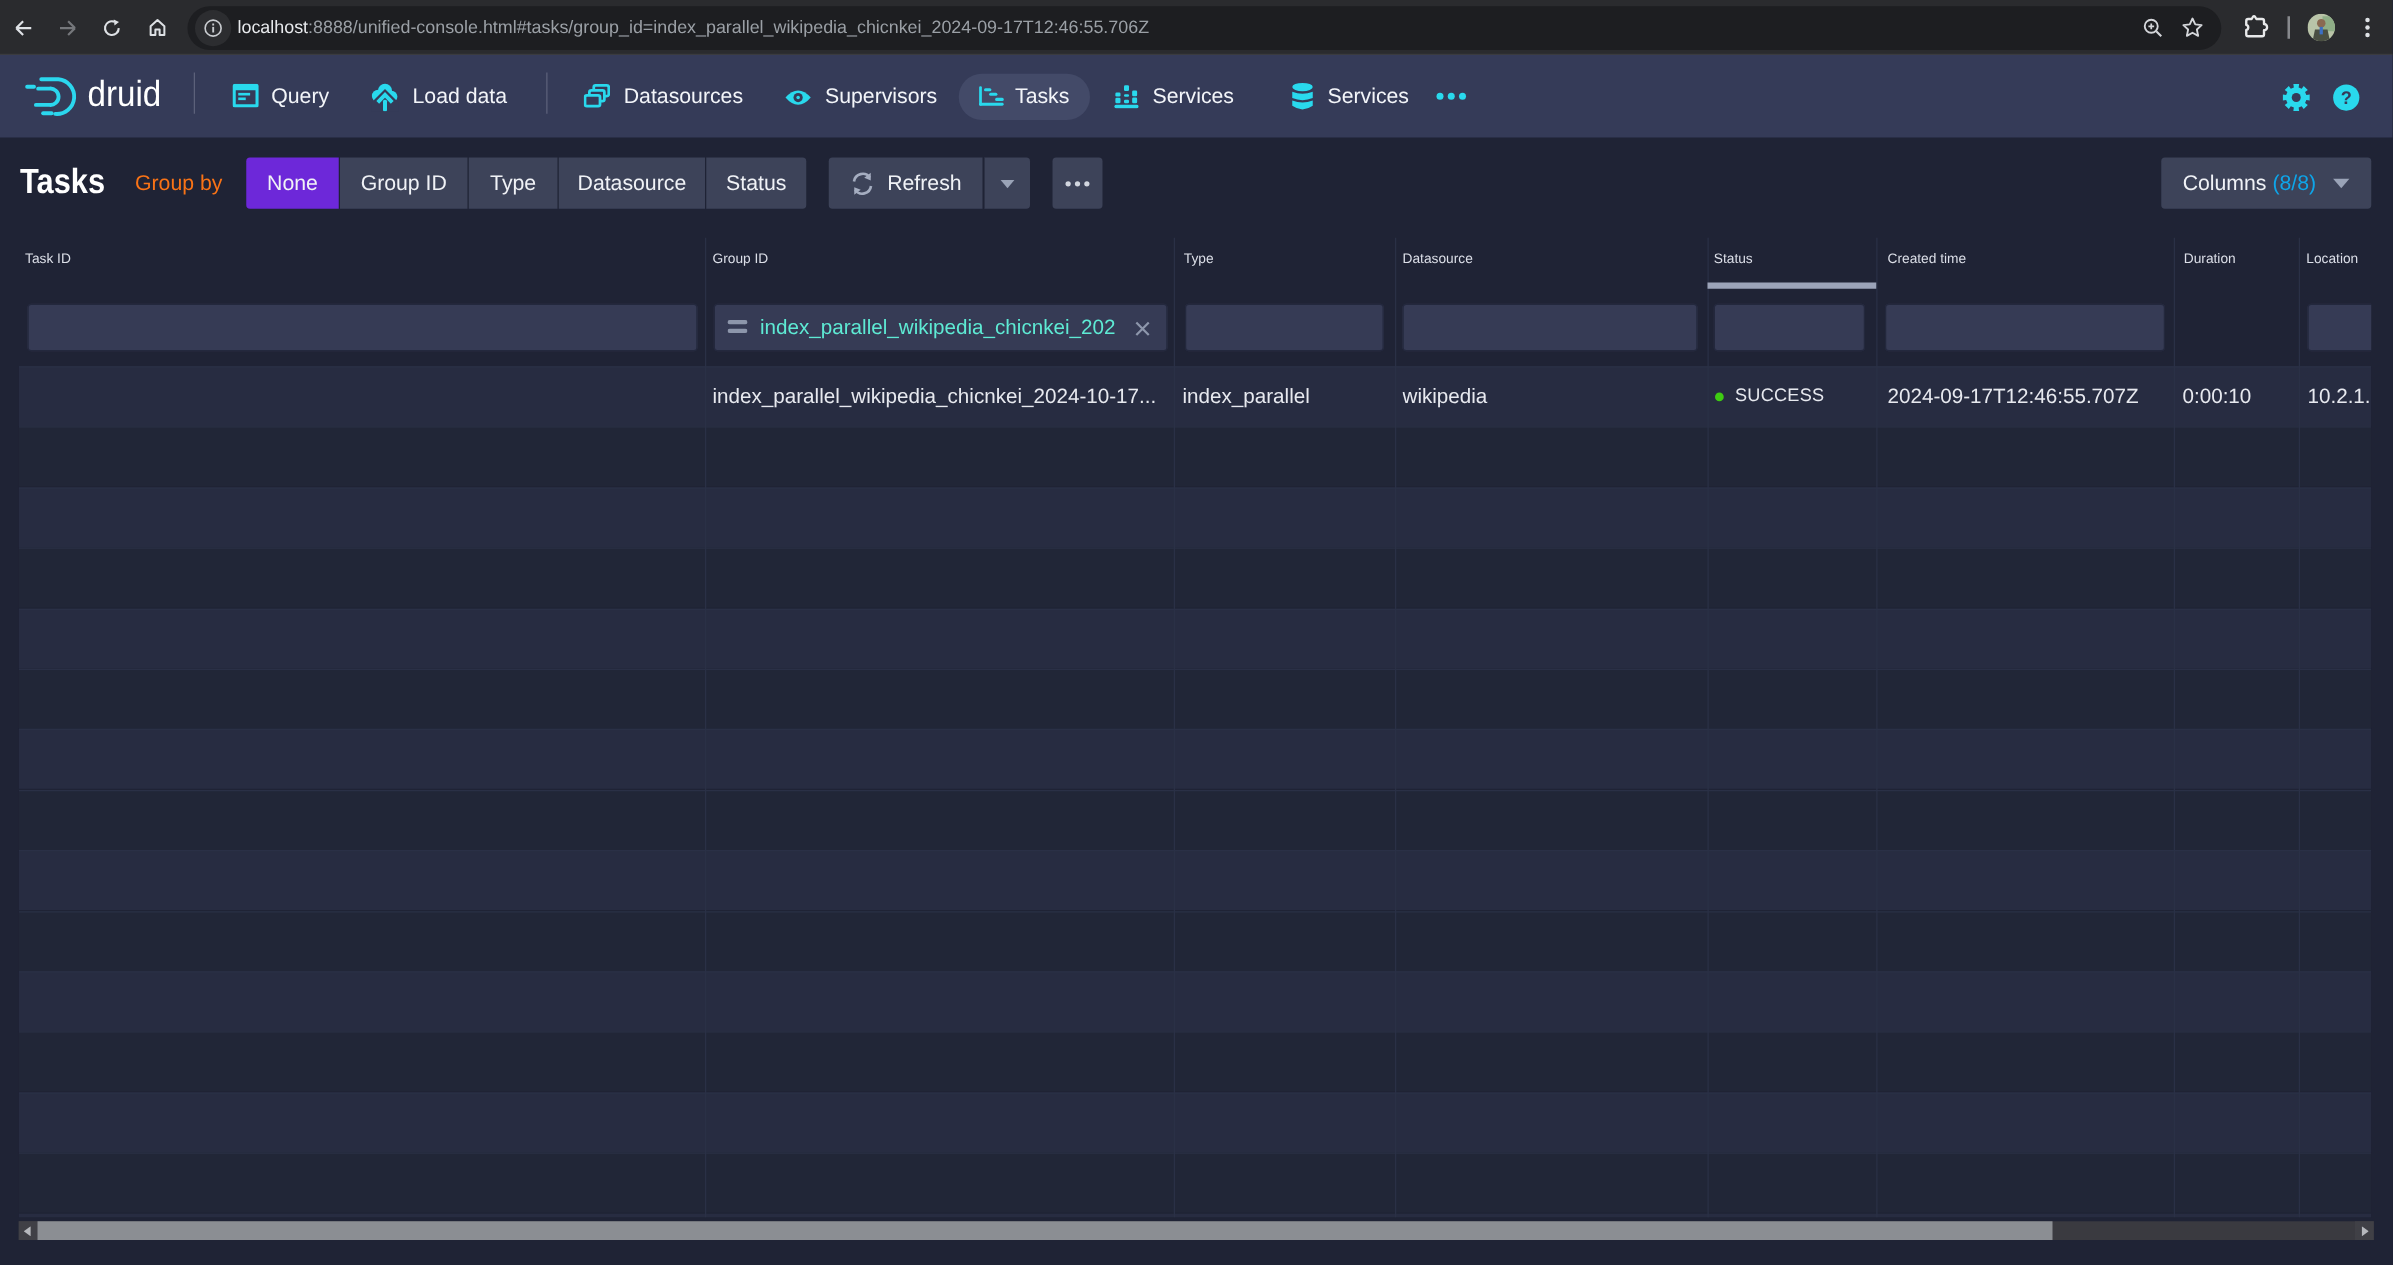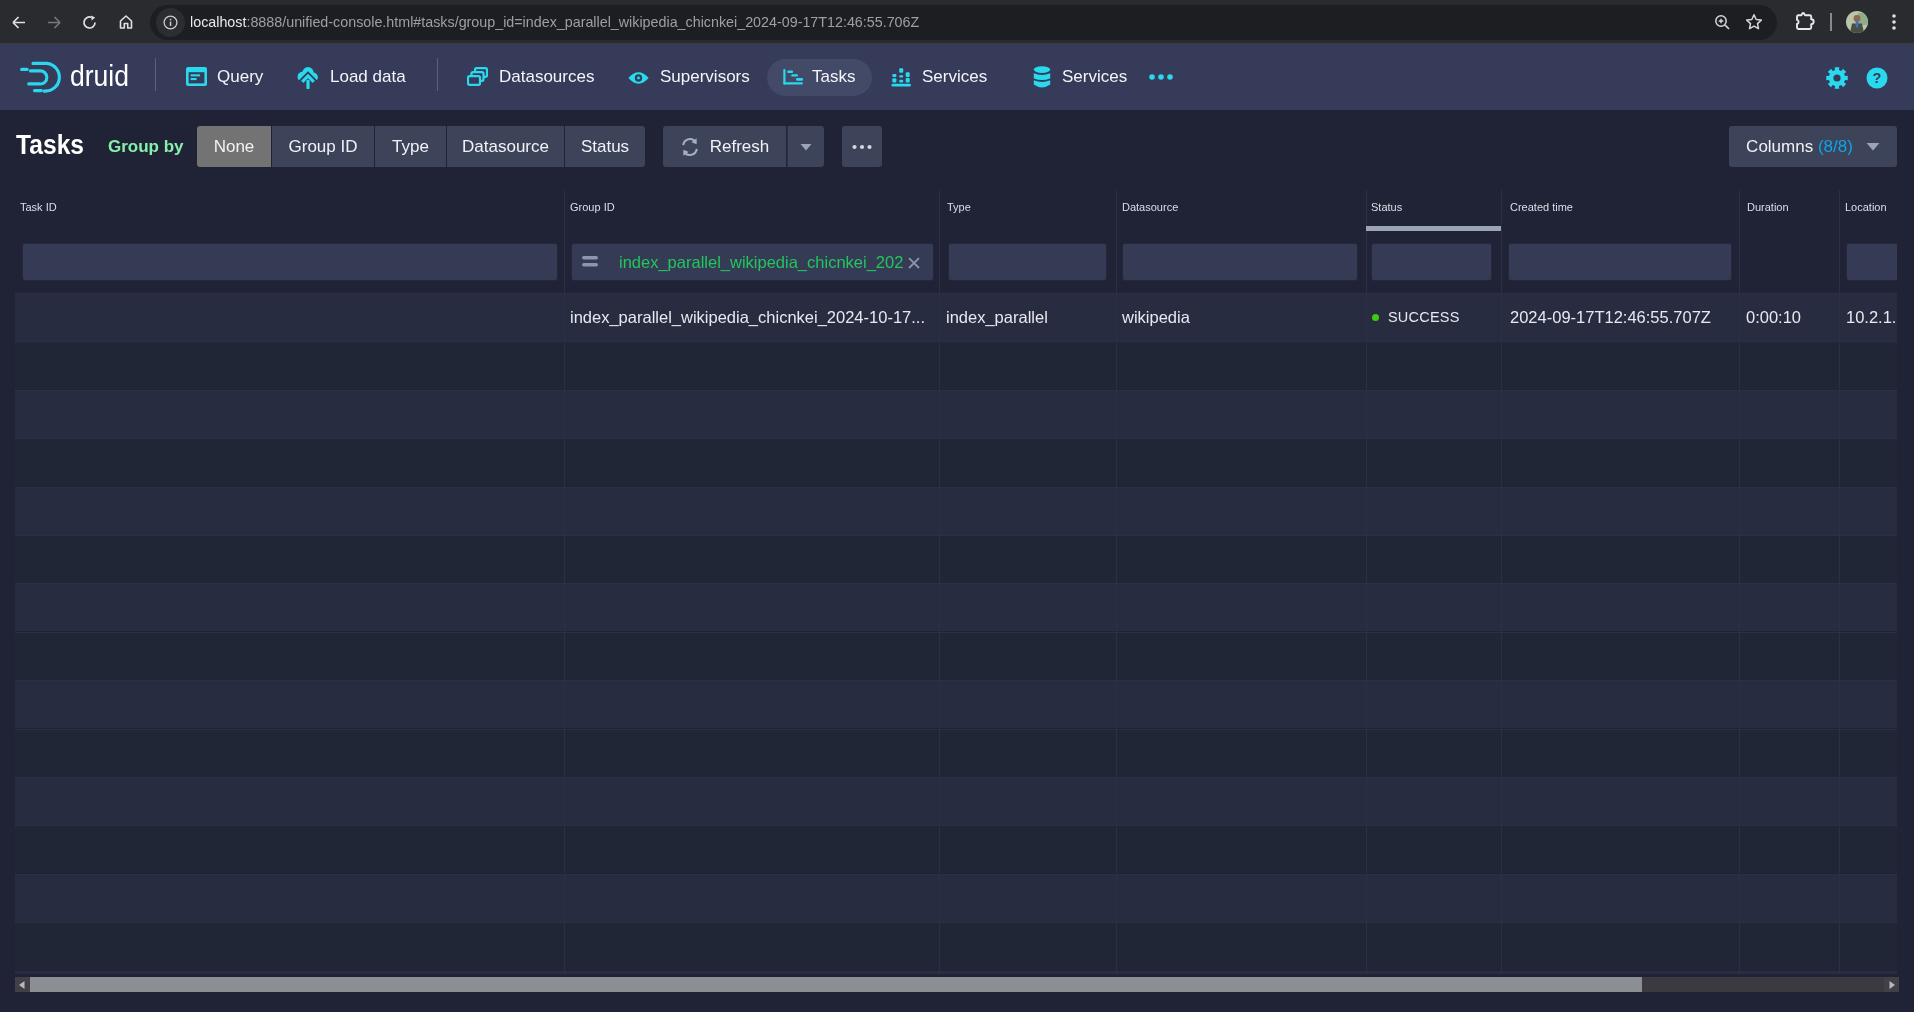--- a/index.html
+++ b/index.html
@@ -16,24 +16,24 @@
   #urltext b { color:#e8eaed; font-weight:normal; }
 
   
   #dhead { position:absolute; left:0; top:44px; width:1914px; height:66px; background:#353b58; }
   .navitem { position:absolute; top:0; height:66px; display:flex; align-items:center; color:#f3f5f9; font-size:17px; }
   .navsep { position:absolute; top:14px; width:1px; height:33px; background:#5c617a; }
   #taskpill { position:absolute; left:767px; top:14.5px; width:105px; height:37px; border-radius:18.5px; background:#434a68; }
 
   
   #title { position:absolute; left:16px; top:129px; font-size:28px; font-weight:bold; color:#ffffff; transform:scaleX(0.88); transform-origin:0 0; }
-  #groupby { position:absolute; left:108px; top:137px; font-size:17px; color:#86efac;font-weight:bold; }
+  #groupby { position:absolute; left:108px; top:137px; font-size:17px; color:#f97316; }
   .btn { position:absolute; top:126px; height:41px; background:#3d4359; color:#f0f2f6; font-size:17px;
          display:flex; align-items:center; justify-content:center; }
-  .btn.dark { background:#737373; }
+  .btn.dark { background:#6d28d9; }
 
   
   #table { position:absolute; left:15px; top:190px; width:1882px; height:784px; overflow:hidden; }
   .hlabel { position:absolute; top:0; height:42px; line-height:34px; font-size:11px; color:#dcdfe8; }
   .vline { position:absolute; top:0; width:1px; height:784px; background:#2a3046; }
   .row { position:absolute; left:0; width:1882px; height:48px; background:#212637; }
   .row.lite { background:#272c41; }
   .rline { position:absolute; left:0; width:1882px; height:1px; background:#2a3046; }
   .finput { position:absolute; top:53px; height:38px; border-radius:3px; background:#363b55; box-shadow: inset 0 0 0 1px rgba(14,18,34,0.45); }
   .cell { position:absolute; font-size:16.5px; color:#e7e9ef; line-height:48px; white-space:nowrap; overflow:hidden; }
@@ -290,21 +290,21 @@
   <div class="finput" style="left:933px;width:159px;"></div>
   <div class="finput" style="left:1107px;width:236px;"></div>
   <div class="finput" style="left:1356px;width:121px;"></div>
   <div class="finput" style="left:1493px;width:224px;"></div>
   <div class="finput" style="left:1831px;width:60px;border-radius:3px 0 0 3px;"></div>
 
   <svg class="abs" style="left:567px;top:65px" width="16" height="13" viewBox="0 0 16 13">
     <rect x="0" y="1" width="16" height="3.4" rx="1.7" fill="#8d96ab"></rect>
     <rect x="0" y="8" width="16" height="3.4" rx="1.7" fill="#8d96ab"></rect>
   </svg>
-  <div class="abs" style="left:593px;top:53px;height:38px;line-height:39px;font-size:16.5px;color:#22c55e;margin-left:11px;">index_parallel_wikipedia_chicnkei_202</div>
+  <div class="abs" style="left:593px;top:53px;height:38px;line-height:39px;font-size:16.5px;color:#5eead4;">index_parallel_wikipedia_chicnkei_202</div>
   <svg class="abs" style="left:892px;top:66px" width="15" height="15" viewBox="0 0 16 16">
     <path d="M2.2 2.2 L12.8 12.8 M12.8 2.2 L2.2 12.8" stroke="#8d96ab" stroke-width="1.9"></path>
   </svg>
 
   <div class="cell" style="left:555px;top:103px;width:362px;">index_parallel_wikipedia_chicnkei_2024-10-17...</div>
   <div class="cell" style="left:1107px;top:103px;width:237px;">wikipedia</div>
   <div class="cell" style="left:931px;top:103px;width:162px;">index_parallel</div>
   <div class="cell" style="left:1373px;top:103px;width:106px;font-size:14.5px;letter-spacing:0.2px;">SUCCESS</div>
   <div class="abs" style="left:1357px;top:124px;width:7px;height:7px;border-radius:50%;background:#3ecc12"></div>
   <div class="cell" style="left:1495px;top:103px;width:226px;">2024-09-17T12:46:55.707Z</div>

